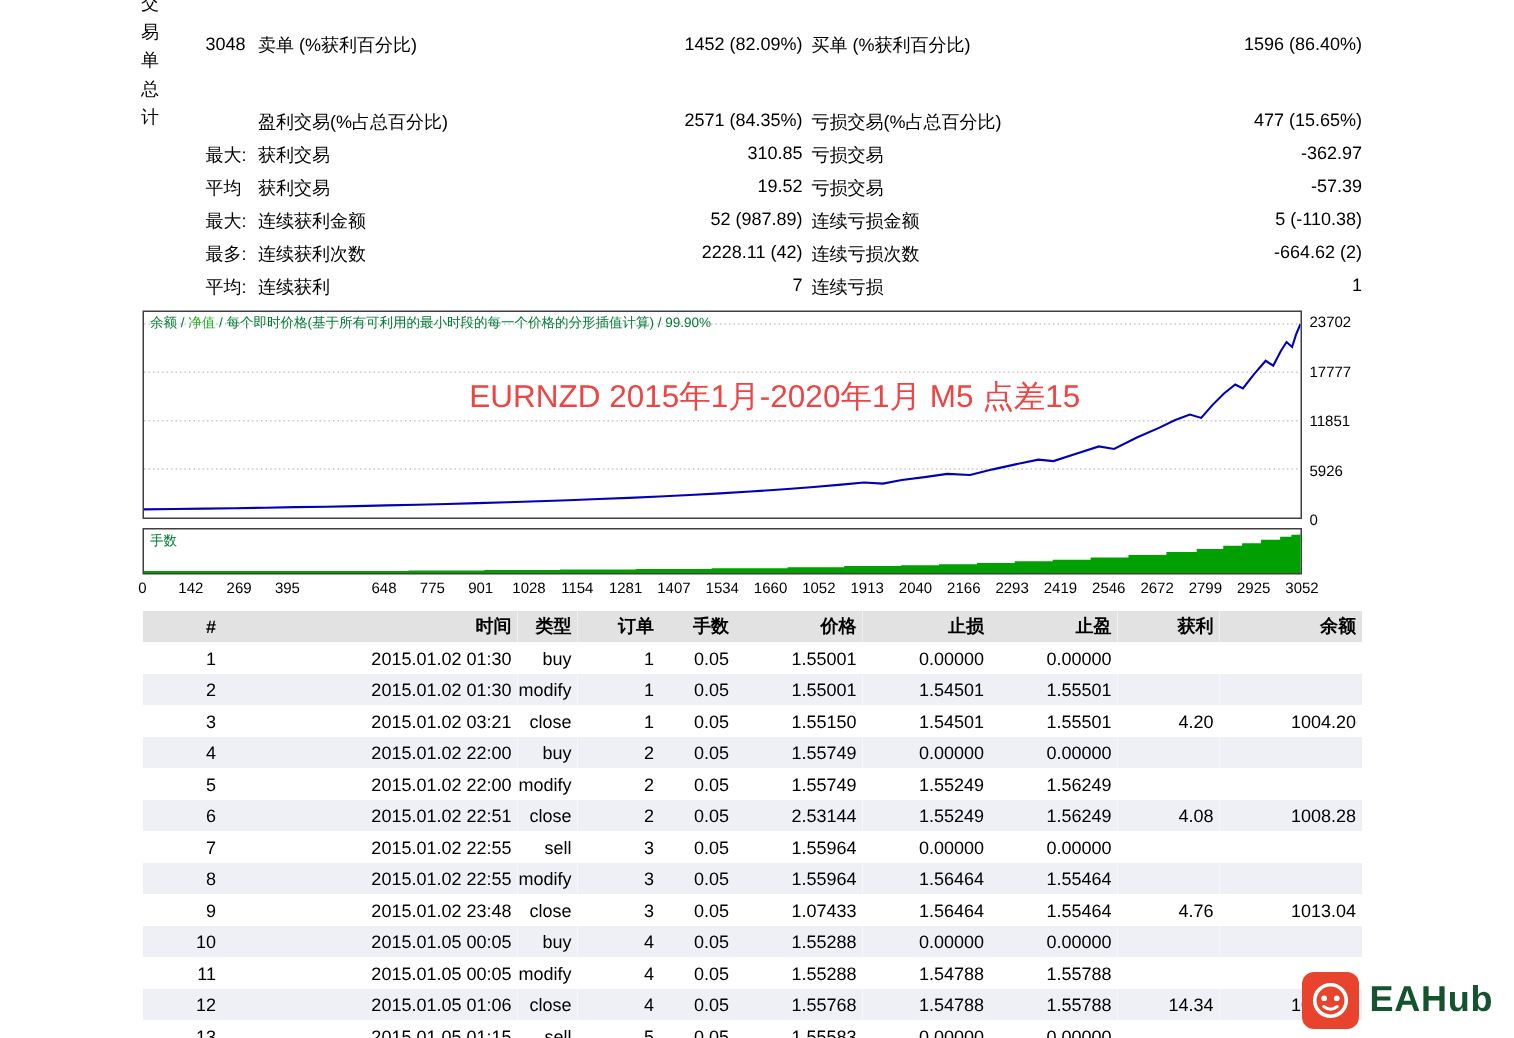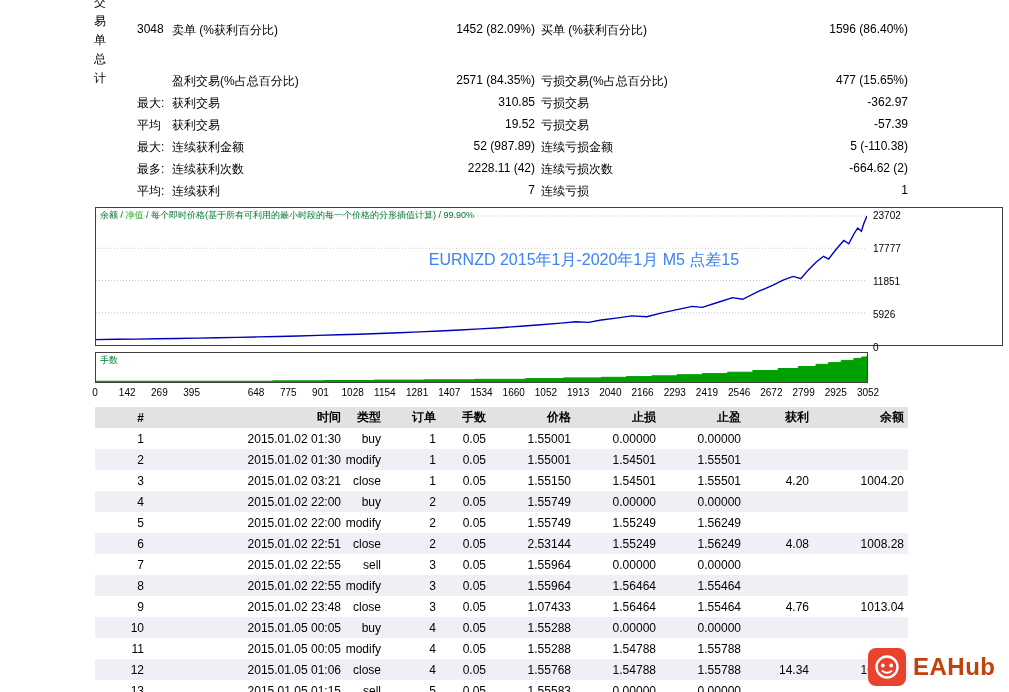--- a/index.html
+++ b/index.html
@@ -12,30 +12,30 @@
                   word-break:break-all;white-space:normal;}
   .stats-row{position:absolute;left:0;width:1009px;height:16px;font-size:12px;}
   .stats-row span{position:absolute;white-space:nowrap;}
   .sr-prefix{left:137px;}
   .sr-ll{left:172px;}
   .sr-lv{left:350px;width:185px;text-align:right;}
   .sr-rl{left:541px;}
   .sr-rv{left:730px;width:178px;text-align:right;}
 
   
-  #chart-main{position:absolute;left:95px;top:207px;width:908px;height:139px;
+  #chart-main{position:absolute;left:95px;top:207px;width:773px;height:139px;
               border:1px solid #404040;box-sizing:border-box;background:#fff;}
   #chart-legend{position:absolute;left:4px;top:1px;font-size:9px;white-space:nowrap;z-index:3;}
   .lg-bal{color:#007a33;}
   .lg-eq{color:#27b127;}
   .lg-sep{color:#007a33;}
   .lg-model{color:#007a33;}
   .lg-q{color:#007a33;}
   #chart-overlay{position:absolute;left:70px;right:0;top:42px;text-align:center;
-                 font-size:16px;color:#3b82f6;white-space:nowrap;z-index:2;}
+                 font-size:21px;color:#ef4444;white-space:nowrap;z-index:2;}
   #balance-svg{position:absolute;left:0;top:0;}
 
   #y-axis-labels .ylab{position:absolute;left:873px;font-size:10px;white-space:nowrap;}
 
   
   #chart-lots{position:absolute;left:95px;top:352px;width:773px;height:31px;
               border:1px solid #404040;box-sizing:border-box;background:#fff;}
   #lots-label{position:absolute;left:4px;top:1px;font-size:9px;color:#007a33;z-index:2;}
   #lots-svg{position:absolute;left:0;bottom:0;}
 
@@ -43,21 +43,21 @@
 
   
   #orders-table{position:absolute;left:95px;top:407px;width:813px;border-collapse:collapse;table-layout:fixed;}
   #orders-table th,#orders-table td{font-size:12px;height:21px;padding:0 4px 0 0;text-align:right;
       white-space:nowrap;overflow:hidden;font-weight:normal;}
   #orders-table th{background:#e2e2e2;font-weight:bold;}
   #orders-table tr.alt{background:#efeff6;}
 
   
   #logo{position:absolute;left:868px;top:648px;display:flex;align-items:center;z-index:5;}
-  #logo-text{font-size:24px;font-weight:bold;color:#c2410c;margin-left:7px;letter-spacing:0.5px;}
+  #logo-text{font-size:24px;font-weight:bold;color:#14532d;margin-left:7px;letter-spacing:0.5px;}
 </style>
 </head>
 <body>
 
 <div id="screen">
 
   <div id="stats">
     <div id="vertical-label">交易单总计</div>
     <div id="stats-rows">
         <div class="stats-row" style="top: 22px;">

